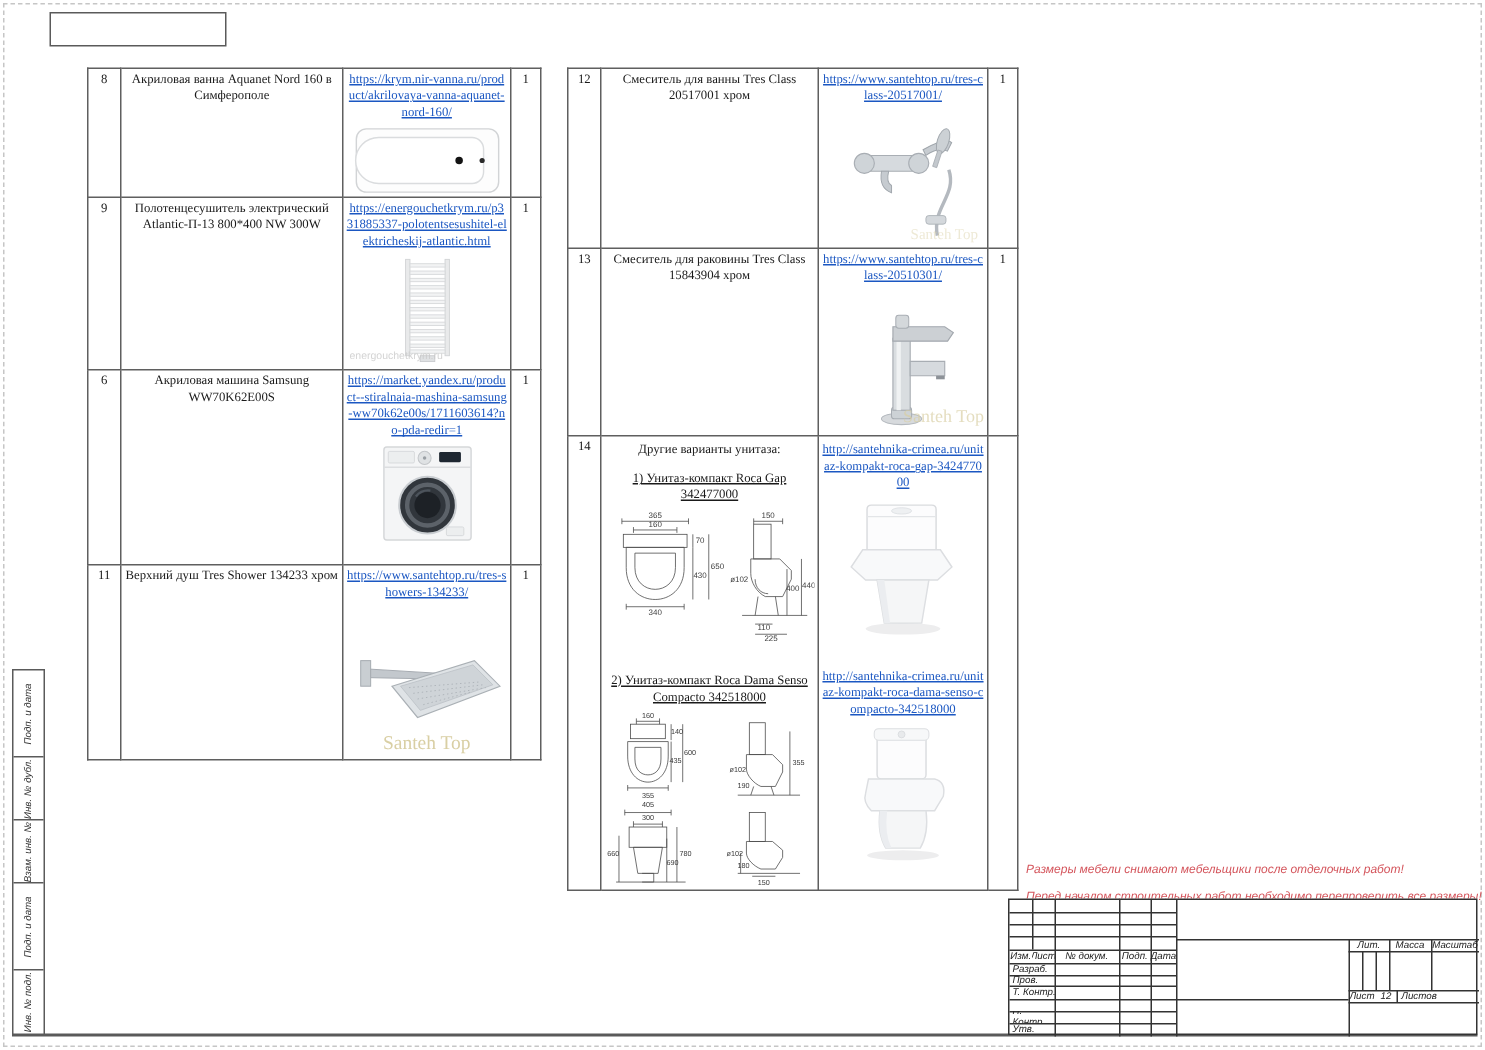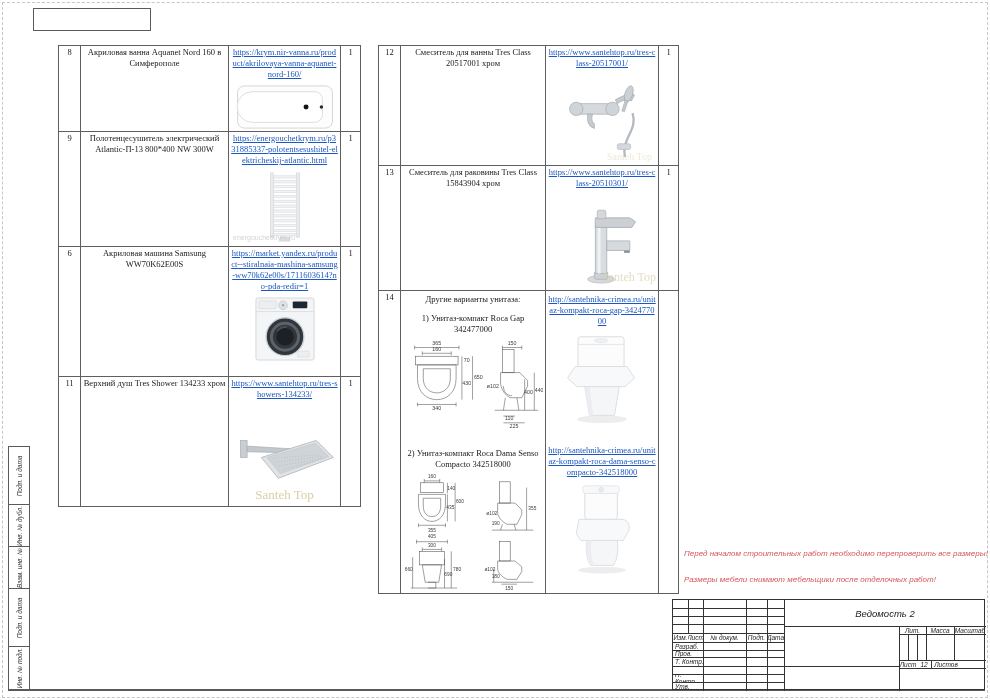--- a/index.html
+++ b/index.html
@@ -19,21 +19,21 @@
 
   
   table.spec{border-collapse:collapse;table-layout:fixed;position:absolute;background:#fff;}
   table.spec td{border:1px solid #5f5f5f;vertical-align:top;text-align:center;
                 padding:1px 2px;overflow:hidden;position:relative;
                 font-size:8.5px;line-height:1.32;}
   .num{font-size:9px;}
   .qty{font-size:9px;}
   .lnk{color:#1b57c2;text-decoration:underline;word-break:break-all;cursor:pointer;display:inline-block;}
   .imgwrap{margin-top:3px;display:flex;justify-content:center;}
-  .opt{margin-top:8px;}
+  .opt{margin-top:8px;text-decoration:underline;}
   .hdr14{margin-top:2px;}
   .wm{position:absolute;color:#d9cfa4;font-family:"Liberation Serif",serif;pointer-events:none;white-space:nowrap;}
   .wm-gray{position:absolute;color:#c9c9c9;opacity:.8;font-family:"Liberation Sans",sans-serif;pointer-events:none;white-space:nowrap;}
 
   
   .note{position:absolute;left:684px;font:italic 8px "Liberation Sans",sans-serif;color:#d4555c;white-space:nowrap;}
 
   
   .stamp{position:absolute;left:672px;top:599px;width:313px;height:91px;border:1.5px solid #333;
          box-sizing:border-box;background:#fff;}
@@ -338,21 +338,21 @@
             <path d="M24,62 h32 q2,16 -4,26 h-24 q-6,-10 -4,-26 z" fill="#f5f6f7" stroke="#dddfe2"></path>
             <path d="M24,62 q-2,16 4,26 h4 q-5,-10 -3,-26 z" fill="#ebedf0"></path>
           </svg>
         </div>
       </td>
       <td class="qty"></td>
     </tr>
   </tbody>
     </table>
 
-  <div class="note" style="top:549px">Перед началом строительных работ необходимо перепроверить все размеры!</div>
+  <div class="note" style="top:593px">Перед началом строительных работ необходимо перепроверить все размеры!</div>
   <div class="note" style="top:575px">Размеры мебели снимают мебельщики после отделочных работ!</div>
 
   <div class="stamp">
     <div class="vl" style="left:15px;top:0;height:33px"></div>
     <div class="vl" style="left:30px;top:0;height:91px"></div>
     <div class="vl" style="left:73px;top:0;height:91px"></div>
     <div class="vl" style="left:94px;top:0;height:91px"></div>
     <div class="vl" style="left:111px;top:0;height:91px"></div>
     <div class="vl" style="left:226px;top:26px;height:65px"></div>
     <div class="vl" style="left:253px;top:26px;height:34px"></div>
@@ -380,21 +380,20 @@
     <div class="st" style="left:30px;top:33px;width:43px;height:9px">№ докум.</div>
     <div class="st" style="left:73px;top:33px;width:21px;height:9px">Подп.</div>
     <div class="st" style="left:94px;top:33px;width:17px;height:9px">Дата</div>
 
     <div class="st st-left" style="left:0;top:42px;width:30px;height:8px">Разраб.</div>
     <div class="st st-left" style="left:0;top:50px;width:30px;height:7px">Пров.</div>
     <div class="st st-left" style="left:0;top:57px;width:30px;height:9px">Т. Контр.</div>
     <div class="st st-left" style="left:0;top:74px;width:30px;height:8px">Н. Контр.</div>
     <div class="st st-left" style="left:0;top:82px;width:30px;height:9px">Утв.</div>
 
-    <div class="st st-title" style="left:111px;top:0;width:202px;height:26px">Ведомость 2</div>
 
     <div class="st" style="left:226px;top:26px;width:27px;height:8px">Лит.</div>
     <div class="st" style="left:253px;top:26px;width:28px;height:8px">Масса</div>
     <div class="st" style="left:281px;top:26px;width:32px;height:8px">Масштаб</div>
 
     <div class="st" style="left:226px;top:60px;width:18px;height:8px">Лист</div>
     <div class="st" style="left:244px;top:60px;width:14px;height:8px">12</div>
     <div class="st" style="left:258px;top:60px;width:30px;height:8px">Листов</div>
   </div>
 </div>

